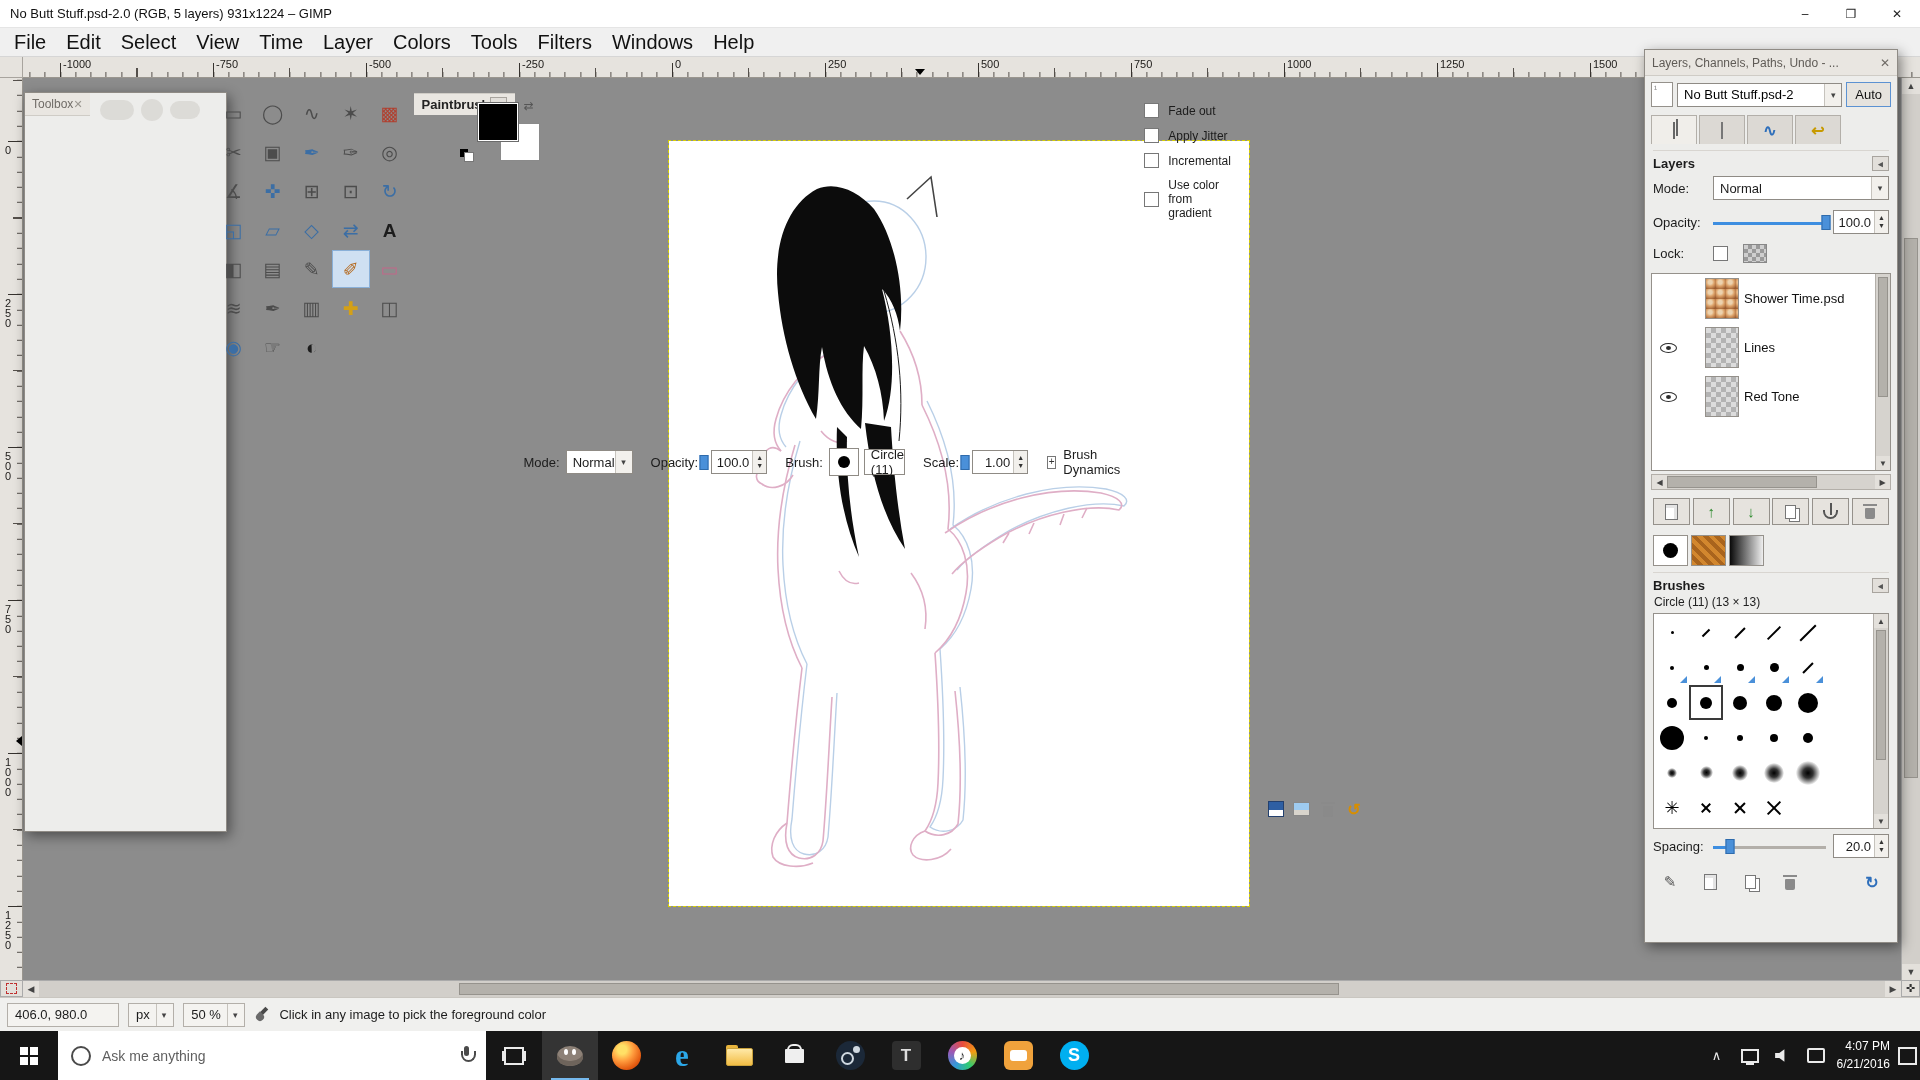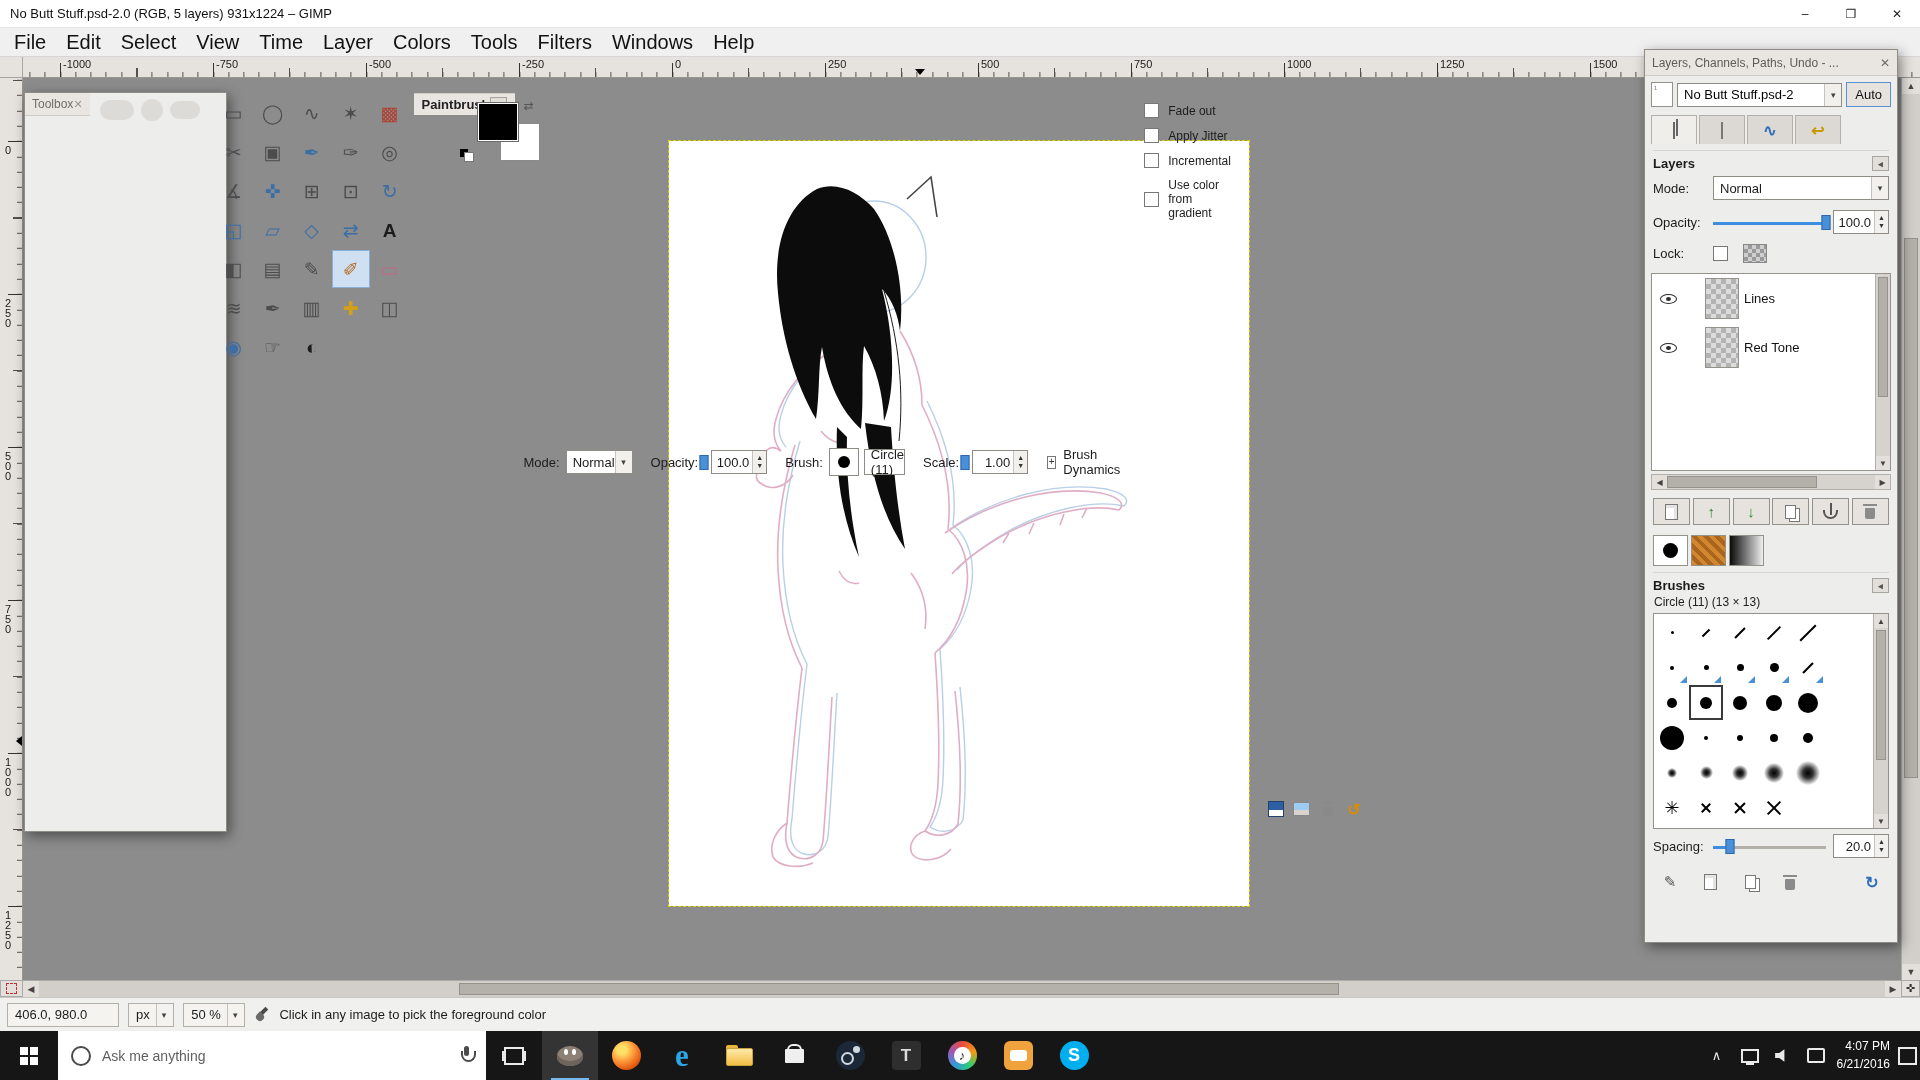--- a/index.html
+++ b/index.html
@@ -591,20 +591,28 @@
       <span class="lbl">Lock:</span>
       <span class="check"></span>
       <span class="lock-alpha"></span>
     </div>
     <div class="layer-list">
       <div class="ll-scroll">
         <div class="thumb"></div>
         <div class="arrow">▼</div>
       </div>
 
+        <div class="layer-row">
+          <span class="eye-cell">
+            <span class="eye"></span>
+          </span>
+          <span class="chain-cell"></span>
+          <span class="layer-thumb img"></span>
+          <span class="layer-name">Shower Time.psd</span>
+        </div>
 
         <div class="layer-row">
           <span class="eye-cell">
             <span class="eye on"></span>
           </span>
           <span class="chain-cell"></span>
           <span class="layer-thumb"></span>
           <span class="layer-name">Lines</span>
         </div>
 

